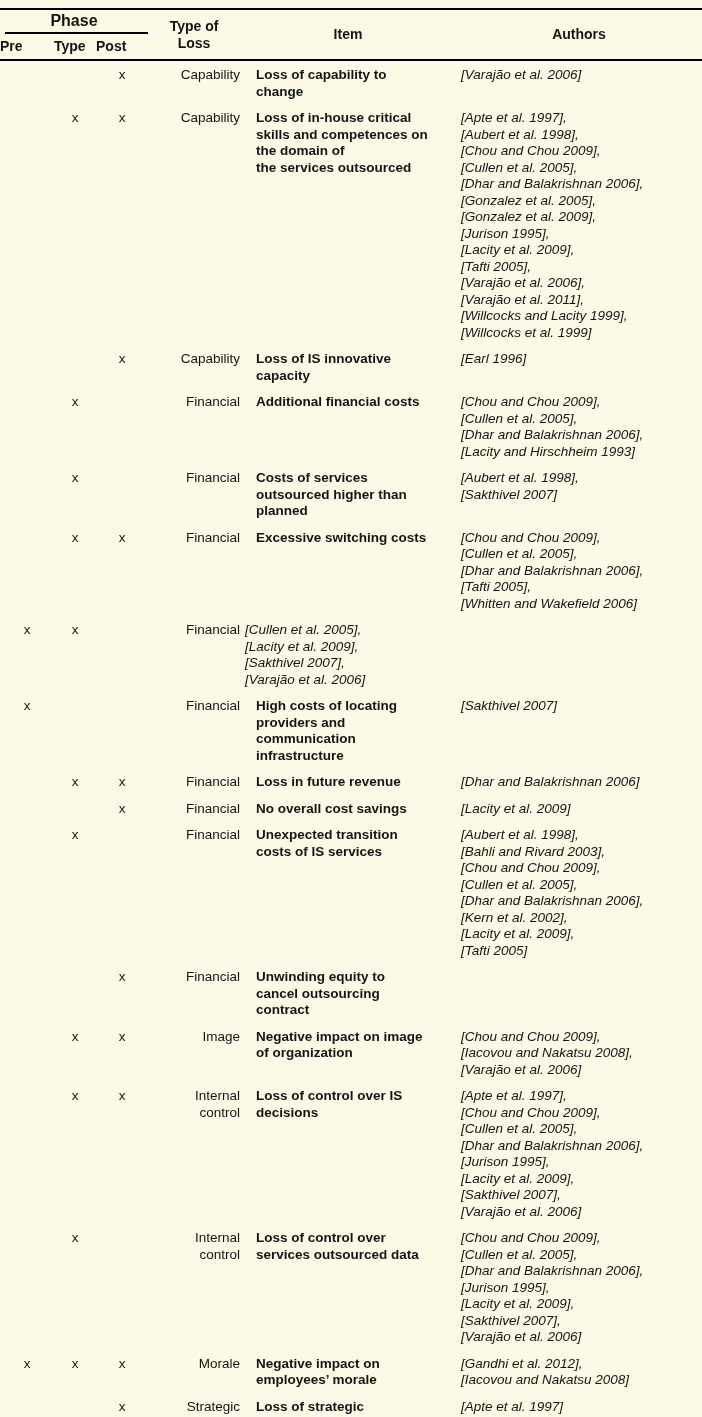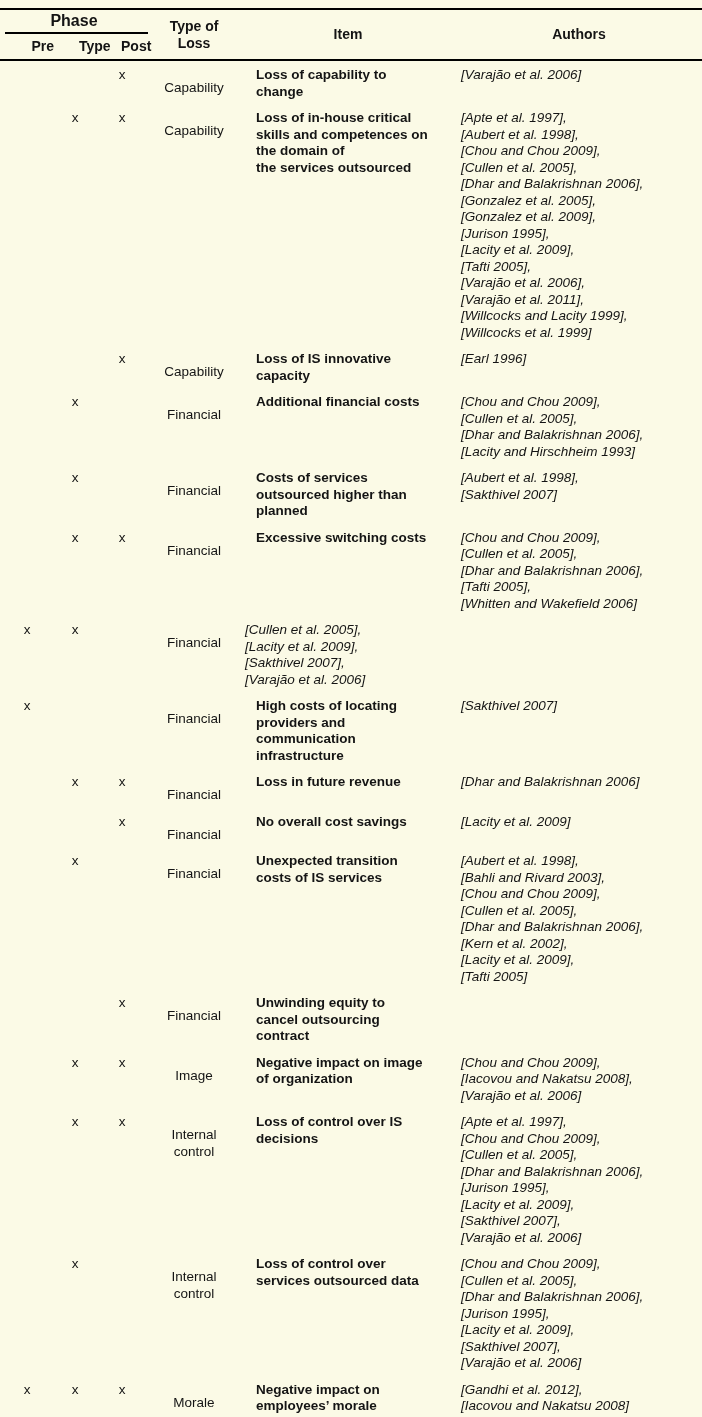--- a/index.html
+++ b/index.html
@@ -45,42 +45,42 @@
     background: #000;
     margin: 2px 0 0 5px;
   }
   .phase-sub {
     display: grid;
     grid-template-columns: 54px 42px 52px;
     font-weight: 700;
     font-size: 14px;
     padding: 4px 0 5px 0;
   }
-  .phase-sub > div { text-align: right; padding-left: 25px; }
+  .phase-sub > div { text-align: left; }
   .th-center {
     display: flex;
     flex-direction: column;
     align-items: center;
     justify-content: center;
     font-weight: 700;
     font-size: 14px;
     text-align: center;
     white-space: pre-line;
   }
   
   .tbody { padding-top: 6px; }
   .row {
     display: grid;
     grid-template-columns: 54px 42px 52px 92px 216px 1fr;
     align-items: start;
     padding-bottom: 10px;
   }
   .cell { white-space: pre-line; }
   .c-pre, .c-exec, .c-post { text-align: center; }
-  .c-type { text-align: center; margin-top: 13px; }
+  .c-type { text-align: right; }
   .c-item { padding-left: 16px; font-weight: bold; }
   .c-authors { padding-left: 5px; padding-right: 2px; font-style: italic; }
 </style>
 </head>
 <body>
 
 <div class="page">
 
   <div class="rule rule-top"></div>
 

